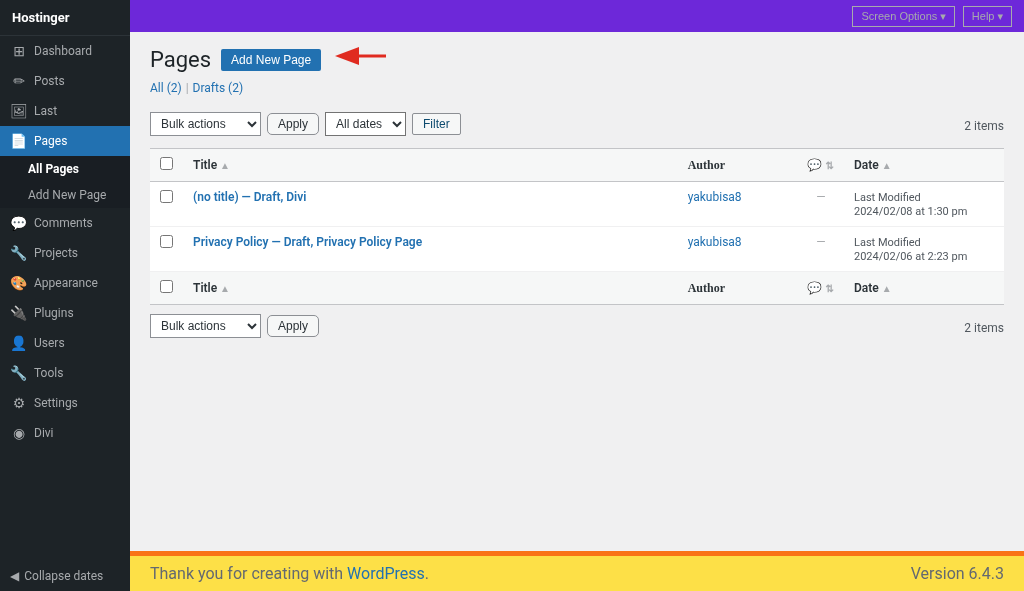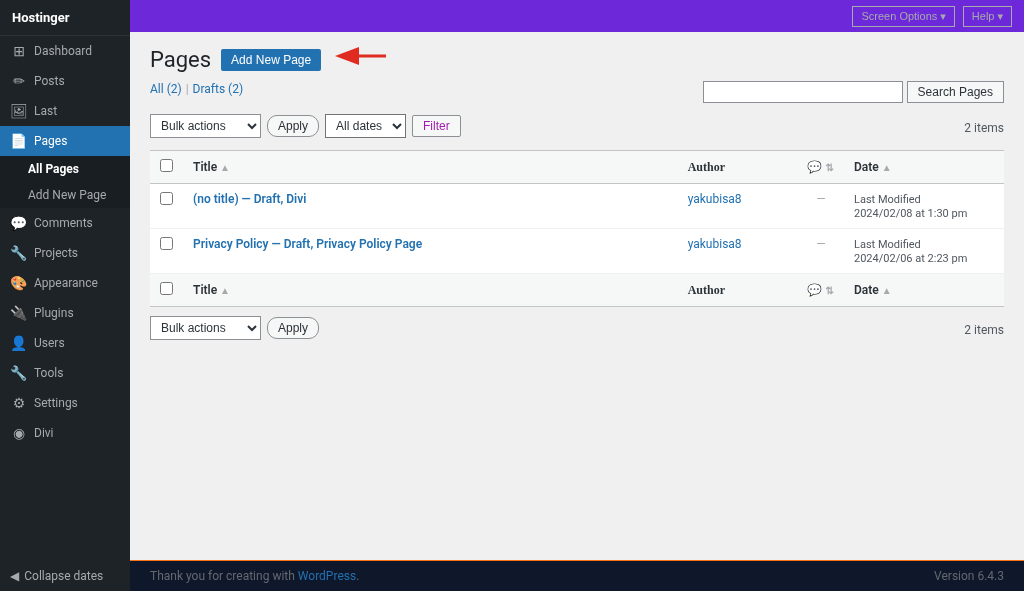--- a/index.html
+++ b/index.html
@@ -31,23 +31,23 @@
     .page-title { font-size: 22px; font-weight: 400; color: #1d2327; line-height: 1.2; }
     .add-new-btn { background: #2271b1; color: #fff; border: none; padding: 4px 10px; font-size: 12px; cursor: pointer; border-radius: 2px; }
 
     
     .filter-bar { display: flex; align-items: center; gap: 6px; margin-bottom: 8px; margin-top: 5px; }
     .filter-links { display: flex; align-items: center; gap: 4px; margin-bottom: 6px; font-size: 12px; color: #50575e; }
     .filter-links a { color: #2271b1; text-decoration: none; }
     .filter-links .sep { color: #a7aaad; }
 
     select.bulk-select { padding: 3px 6px; font-size: 12px; border: 1px solid #8c8f94; background: #fff; color: #2c3338; cursor: pointer; }
-    .apply-btn { background: #f6f7f7; border: 1px solid #8c8f94; color: #2c3338; padding: 3px 10px; font-size: 12px; cursor: pointer; border-radius: 10px; }
+    .apply-btn { background: #f6f7f7; border: 1px solid #8c8f94; color: #2c3338; padding: 3px 10px; font-size: 12px; cursor: pointer; border-radius: 5px; }
     select.dates-select { padding: 3px 6px; font-size: 12px; border: 1px solid #737373; background: #fff; color: #2c3338; cursor: pointer; }
-    .filter-btn { background: #f6f7f7; border: 1px solid #8c8f94; color: #a21caf; padding: 3px 10px; font-size: 12px; cursor: pointer; border-radius: 2px; }
+    .filter-btn { background: #f6f7f7; border: 1px solid #8c8f94; color: #0c4a6e; padding: 3px 10px; font-size: 12px; cursor: pointer; border-radius: 2px; }
 
     
     .search-bar { display: flex; align-items: center; gap: 4px; margin-bottom: 0; }
     .search-input { border: 1px solid #8c8f94; padding: 3px 6px; font-size: 12px; width: 200px; }
     .search-btn { background: #f6f7f7; border: 1px solid #8c8f94; color: #2c3338; padding: 3px 10px; font-size: 12px; cursor: pointer; }
 
     
     .top-controls { display: flex; justify-content: space-between; align-items: center; margin-bottom: 4px; }
     .items-count { font-size: 12px; color: #50575e; text-align: right; }
 
@@ -61,21 +61,21 @@
     .comments-col { width: 40px; text-align: center; }
     .date-col { width: 160px; }
     .page-link { color: #2271b1; text-decoration: none; font-weight: 600; }
     .date-text { color: #50575e; font-size: 11px; }
     .dash { color: #a7aaad; }
 
     
     .bottom-controls { display: flex; justify-content: space-between; align-items: center; margin-top: 4px; }
 
     
-    #footer { background: #0f172a; padding: 8px 20px; font-size: 12px; color: #646970; display: flex; justify-content: space-between; align-items: center; border-top: 1px solid #f97316; flex-shrink: 0; }
+    #footer { background: #fde047; padding: 8px 20px; font-size: 16px; color: #646970; display: flex; justify-content: space-between; align-items: center; border-top: 5px solid #f97316; flex-shrink: 0; }
     #footer a { color: #2271b1; text-decoration: none; }
 
     .sort-icon { color: #a7aaad; font-size: 10px; margin-left: 3px; }
     .th-sort { display: flex; align-items: center; cursor: pointer; }
 
     input[type="checkbox"] { cursor: pointer; }
   </style>
 </head>
 <body>
 
@@ -175,24 +175,20 @@
         </div>
       </div>
     </div>
 
     <div style="display:flex; justify-content:space-between; align-items:center; margin-bottom:6px;">
       <div class="filter-links">
         <a href="#">All (2)</a>
         <span class="sep">|</span>
         <a href="#">Drafts (2)</a>
       </div>
-      <div class="search-bar">
-        <input type="text" class="search-input" placeholder="" style="">
-        <button class="search-btn">Search Pages</button>
-      </div>
     </div>
 
     <div class="top-controls">
       <div class="filter-bar">
         <select class="bulk-select">
           <option>Bulk actions</option>
           <option>Edit</option>
           <option>Move to Trash</option>
         </select>
         <button class="apply-btn">Apply</button>

